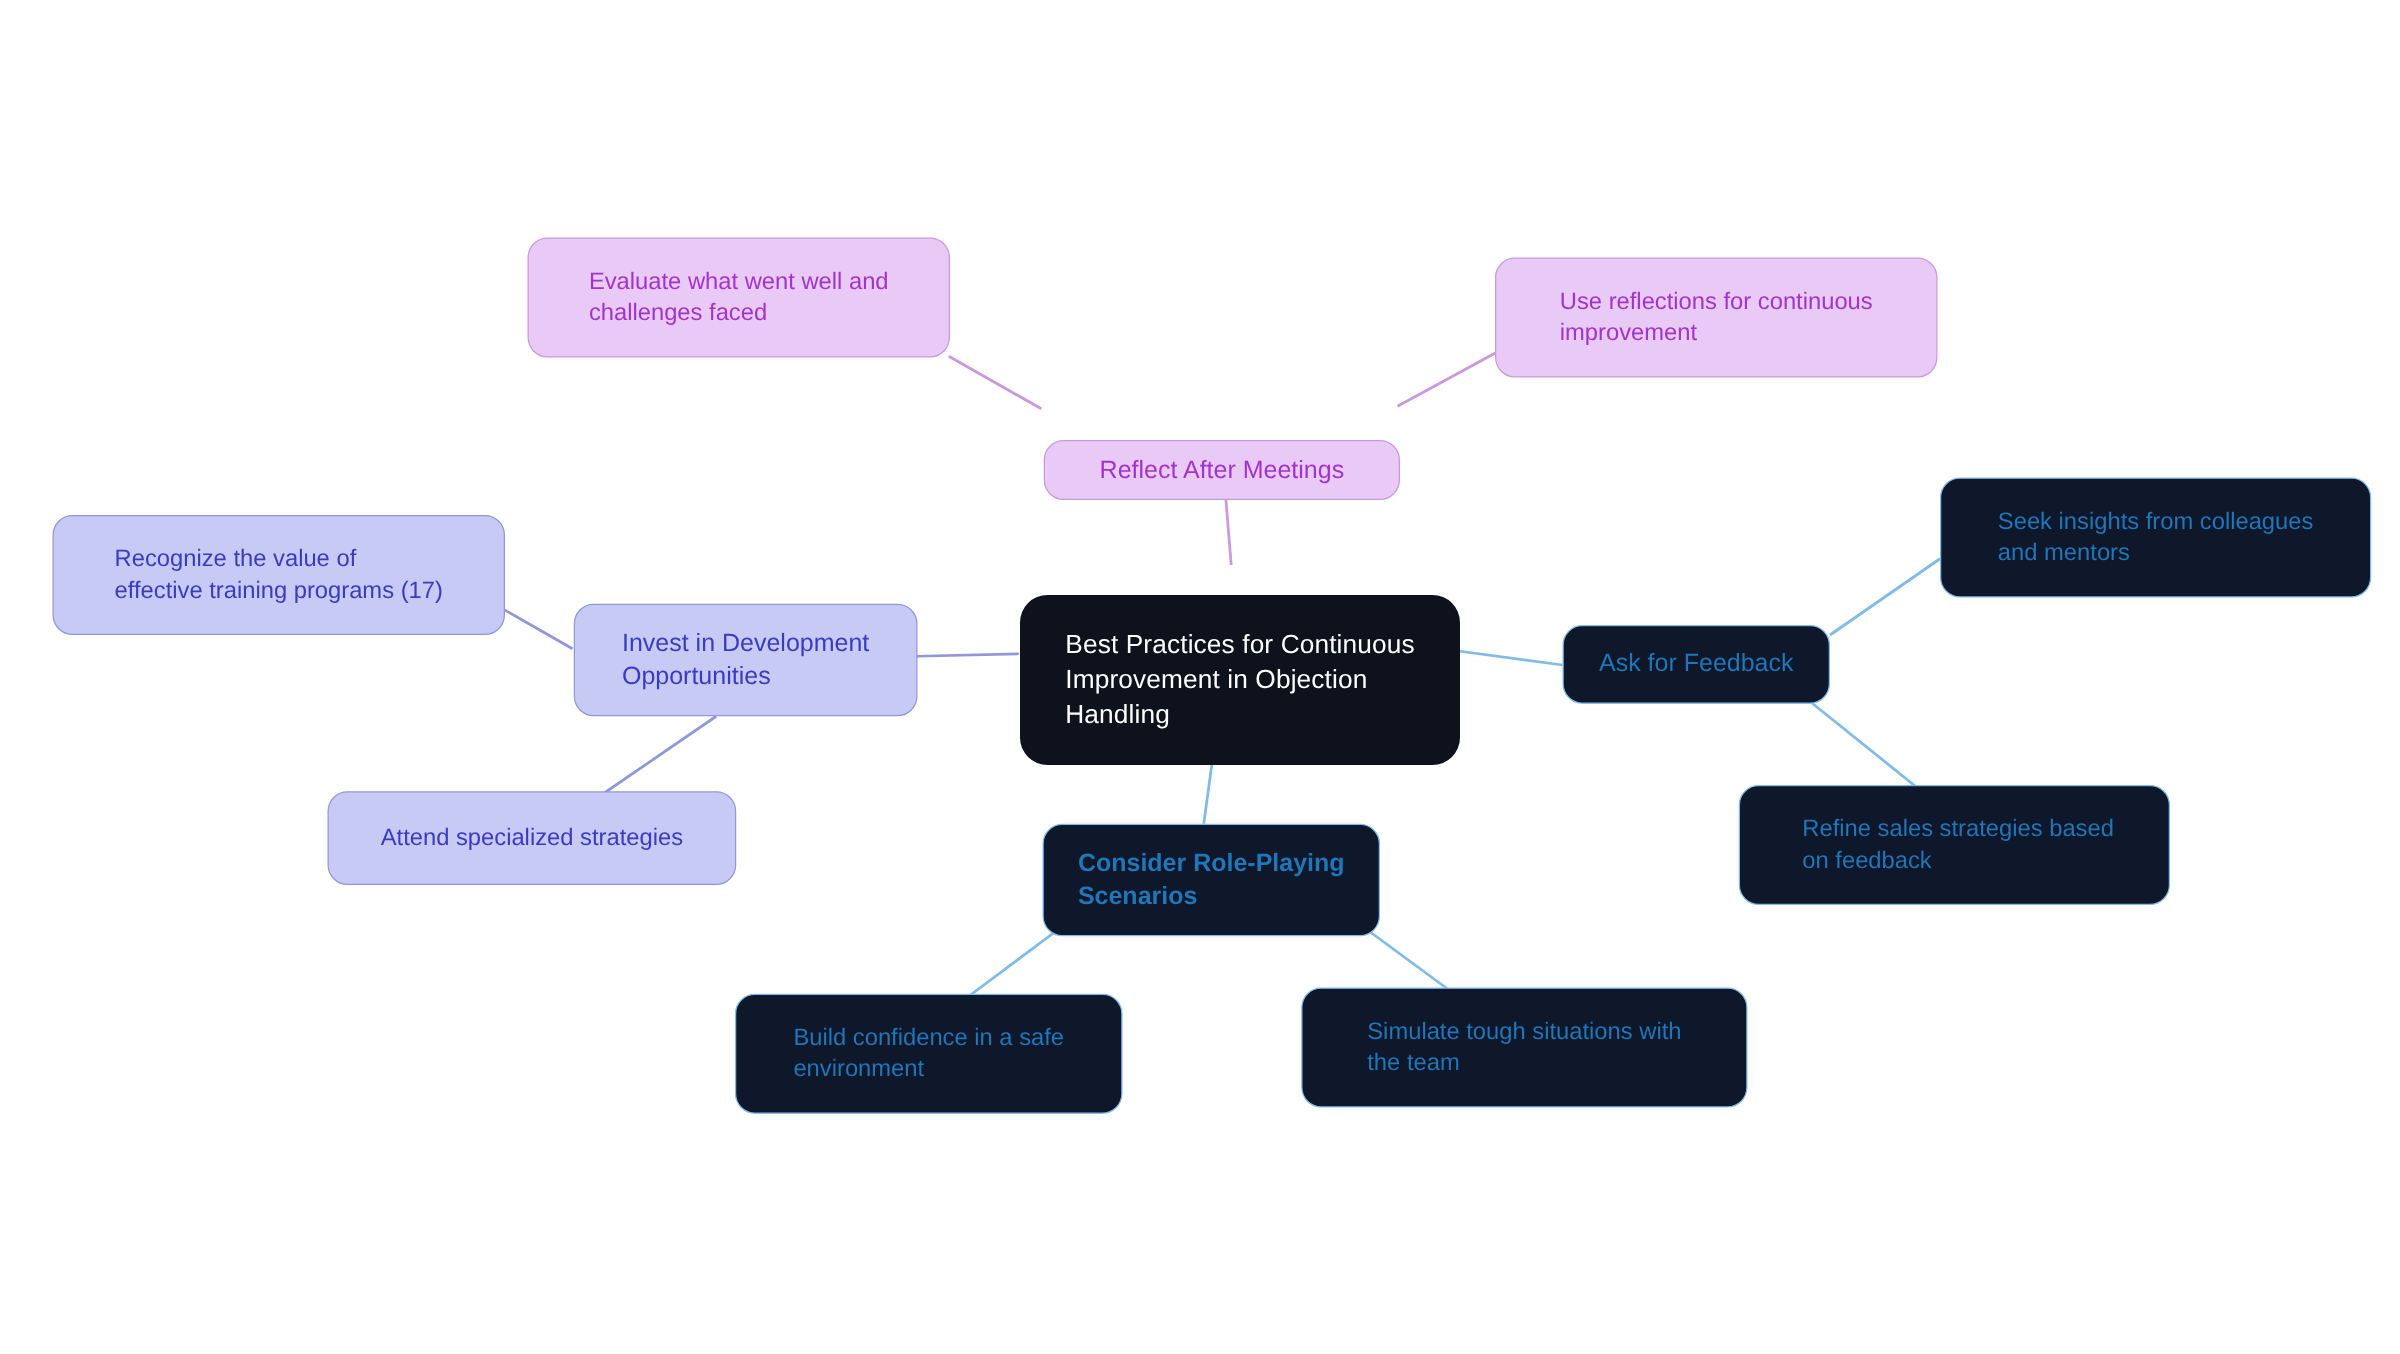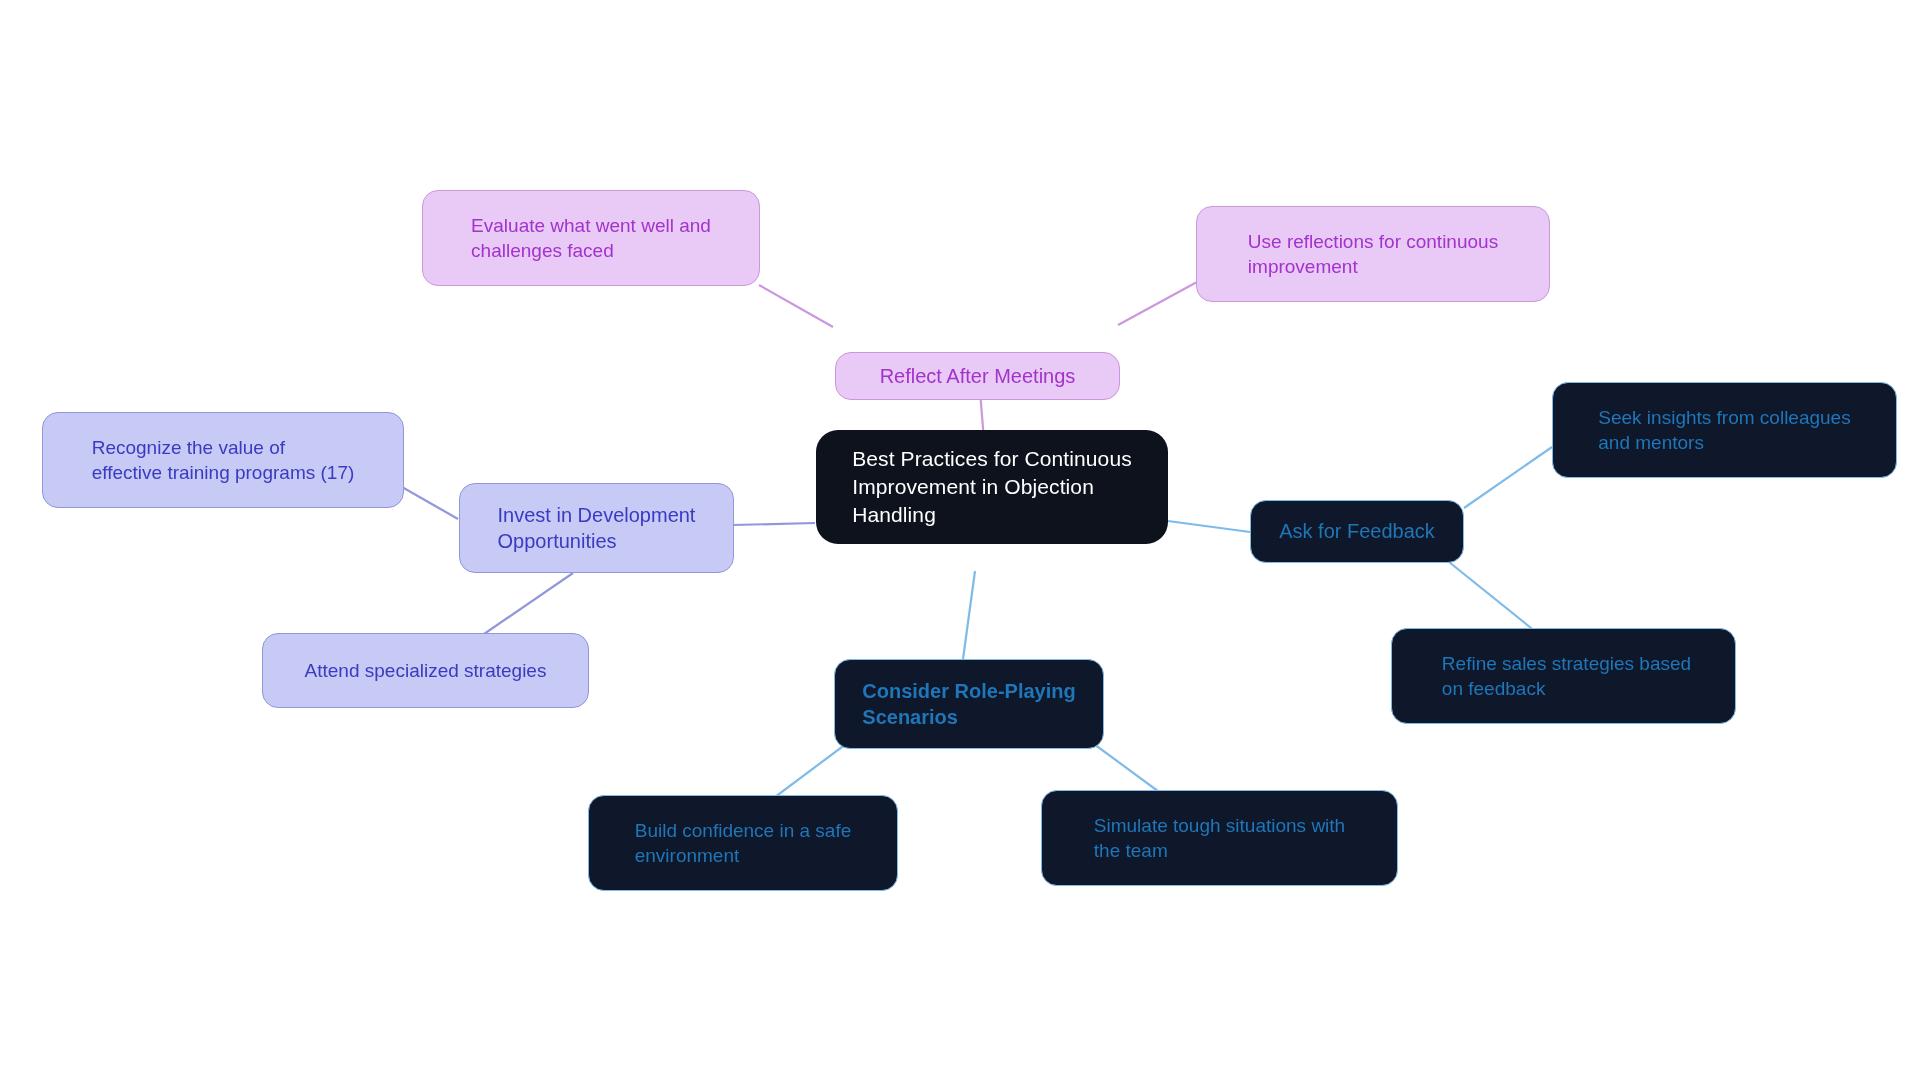--- a/index.html
+++ b/index.html
@@ -95,21 +95,21 @@
     <line x1="458" y1="519" x2="381" y2="475" stroke="#9297da" stroke-width="2.2"></line>
     <line x1="573" y1="573" x2="484" y2="634" stroke="#9297da" stroke-width="2.2"></line>
 
     <line x1="1464" y1="508" x2="1552" y2="447" stroke="#7fbbe9" stroke-width="2.2"></line>
     <line x1="1449" y1="562" x2="1546" y2="640" stroke="#7fbbe9" stroke-width="2.2"></line>
 
     <line x1="858" y1="735" x2="771" y2="800" stroke="#7fbbe9" stroke-width="2.2"></line>
     <line x1="1079" y1="733" x2="1166" y2="797" stroke="#7fbbe9" stroke-width="2.2"></line>
   </svg>
 
-  <div class="node root" style="left:816px; top:430px; width:352px; height:114px;">Best Practices for Continuous
+  <div class="node root" style="left:816px; top:476px; width:352px; height:136px;">Best Practices for Continuous
 Improvement in Objection
 Handling</div>
 
   <div class="node branch purple" style="left:835px; top:304px; width:285px; height:48px;margin-top:48px;">Reflect After Meetings</div>
 
   <div class="node leaf purple" style="left:422px; top:190px; width:338px; height:96px;">Evaluate what went well and
 challenges faced</div>
 
   <div class="node leaf purple" style="left:1196px; top:182px; width:354px; height:96px;margin-top:24px;">Use reflections for continuous
 improvement</div>

